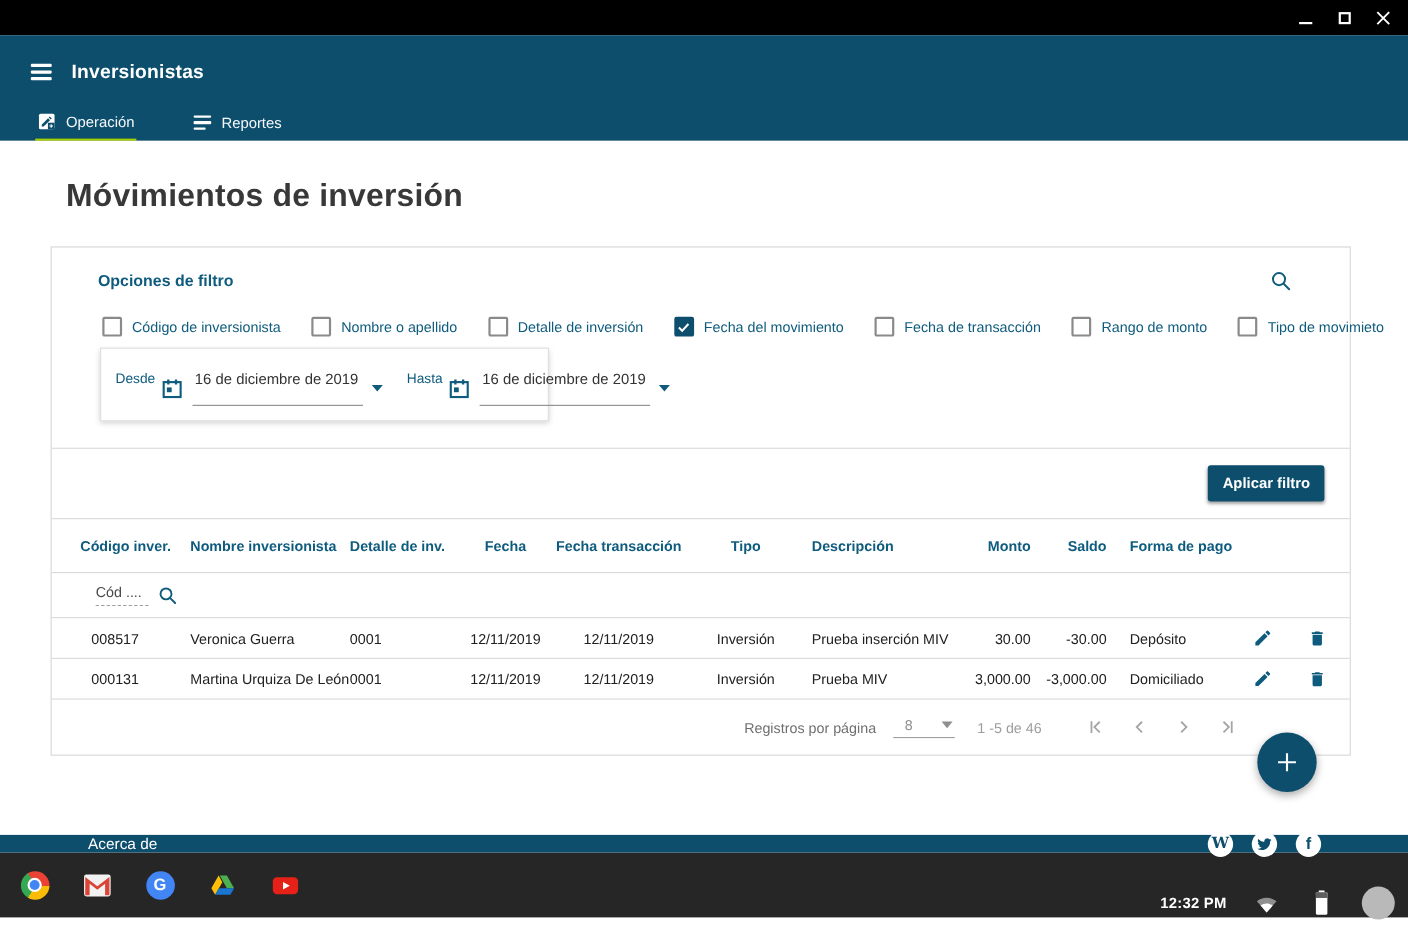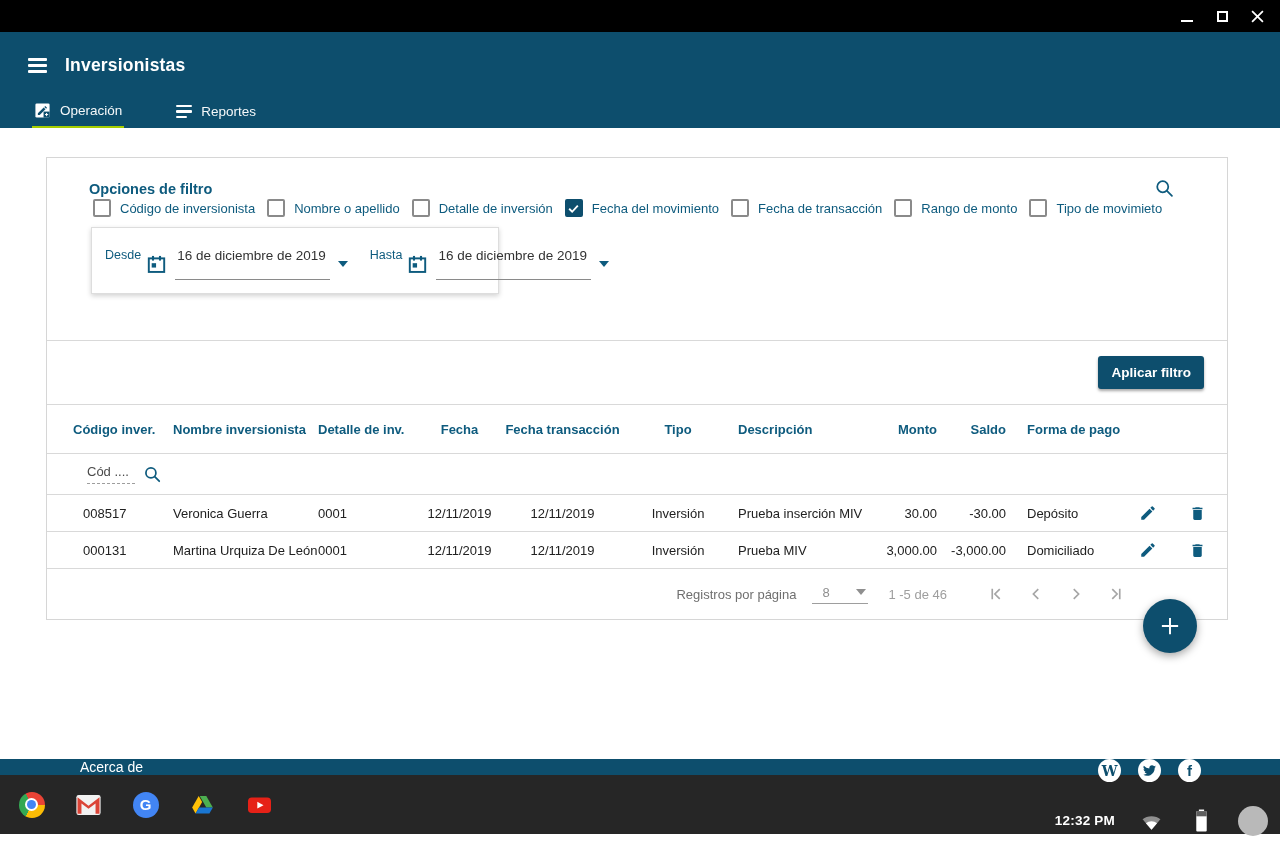--- a/index.html
+++ b/index.html
@@ -31,21 +31,21 @@
   .main { height:631px; background:#fff; position:relative; }
   .page-title { font-size:29px; font-weight:bold; color:#383838; margin:34px 0 0 60px; letter-spacing:.2px; }
 
   .card { position:relative; width:1182px; margin:29px 0 0 46px; border:1px solid #d6d6d6; background:#fff; }
   .card-sec { border-bottom:1px solid #d9d9d9; }
 
   
   .sec-filters { height:183px; padding-top:20px; }
   .filter-head { display:flex; align-items:center; justify-content:space-between; padding:0 52px 0 42px; }
   .filter-title { color:#0e5b7e; font-weight:bold; font-size:14.5px; }
-  .cb-row { display:flex; align-items:center; gap:12px; padding-left:46px; }
+  .cb-row { display:flex; align-items:center; gap:28px; padding-left:46px; margin-top:22px; }
   .cb-item { display:flex; align-items:center; gap:9px; cursor:pointer; }
   .cb-box { width:18px; height:18px; border:2px solid #8a8a8a; border-radius:2px; background:#fff; display:flex; align-items:center; justify-content:center; flex:none; }
   .cb-box svg { display:none; }
   .cb-box.checked { background:#0d4e6d; border-color:#0d4e6d; }
   .cb-box.checked svg { display:block; }
   .cb-label { font-size:13px; color:#0e5b7e; white-space:nowrap; }
 
   .date-panel { width:408px; margin:10px 0 0 44px; border:1px solid #ddd; background:#fff; box-shadow:0 2px 5px rgba(0,0,0,.18); padding:11px 13px 13px 13px; }
   .dp-title { color:#0e5b7e; font-size:13.5px; }
   .dp-fields { display:flex; gap:22px; margin-top:9px; }
@@ -86,21 +86,21 @@
   .pag-select { display:flex; align-items:center; gap:10px; border-bottom:1px solid #9e9e9e; padding:0 2px 3px 10px; cursor:pointer; }
   .pag-select .val { font-size:13px; color:#8f8f8f; min-width:24px; }
   .pag-select .caret { border-top-color:#8f8f8f; }
   .pag-range { font-size:13px; color:#9e9e9e; margin-left:4px; }
   .pag-nav { display:flex; align-items:center; gap:18px; margin-left:22px; }
   .pag-nav .icon-btn { padding:2px; }
 
   .fab { position:absolute; left:1096px; top:441px; width:54px; height:54px; border-radius:50%; background:#0d4e6d; display:flex; align-items:center; justify-content:center; box-shadow:0 3px 8px rgba(0,0,0,.35); cursor:pointer; z-index:5; }
 
   
-  .footer { height:16px; background:#0d4e6d; color:#fff; display:flex; position:relative; font-size:14px; }
+  .footer { height:16px; background:#0d4e6d; color:#fff; display:flex; align-items:center; position:relative; font-size:14px; }
   .footer-about { position:absolute; left:80px; cursor:pointer; }
   .footer-copy { width:100%; text-align:center; }
   .footer-social { position:absolute; right:79px; display:flex; gap:17px; align-items:center; }
   .soc { width:23px; height:23px; border-radius:50%; background:#fff; color:#0d4e6d; display:flex; align-items:center; justify-content:center; cursor:pointer; overflow:hidden; }
   .soc.wp { font-family:"DejaVu Serif", serif; font-weight:bold; font-size:14px; }
   .soc.fb { font-family:"Liberation Sans", sans-serif; font-weight:bold; font-size:15px; }
 
   
   .taskbar { height:59px; background:#262626; display:flex; align-items:center; }
   .shelf-left { display:flex; align-items:center; gap:30px; padding-left:18px; }
@@ -163,20 +163,21 @@
             <span></span>
             <span></span>
           </span>
         <span>Reportes</span>
 
       </div>
     </div>
   </div>
 
   <div class="main">
+    <h1 class="page-title">Móvimientos de inversión</h1>
 
     <div class="card">
 
       <div class="card-sec sec-filters">
         <div class="filter-head">
           <span class="filter-title">Opciones de filtro</span>
           <span class="icon-btn">
             <svg width="21" height="21" viewBox="0 0 24 24">
                 <circle cx="10" cy="10" r="6.3" fill="none" stroke="#0e5b7e" stroke-width="2"></circle>
                 <line x1="14.8" y1="14.8" x2="20.5" y2="20.5" stroke="#0e5b7e" stroke-width="2" stroke-linecap="round"></line>

